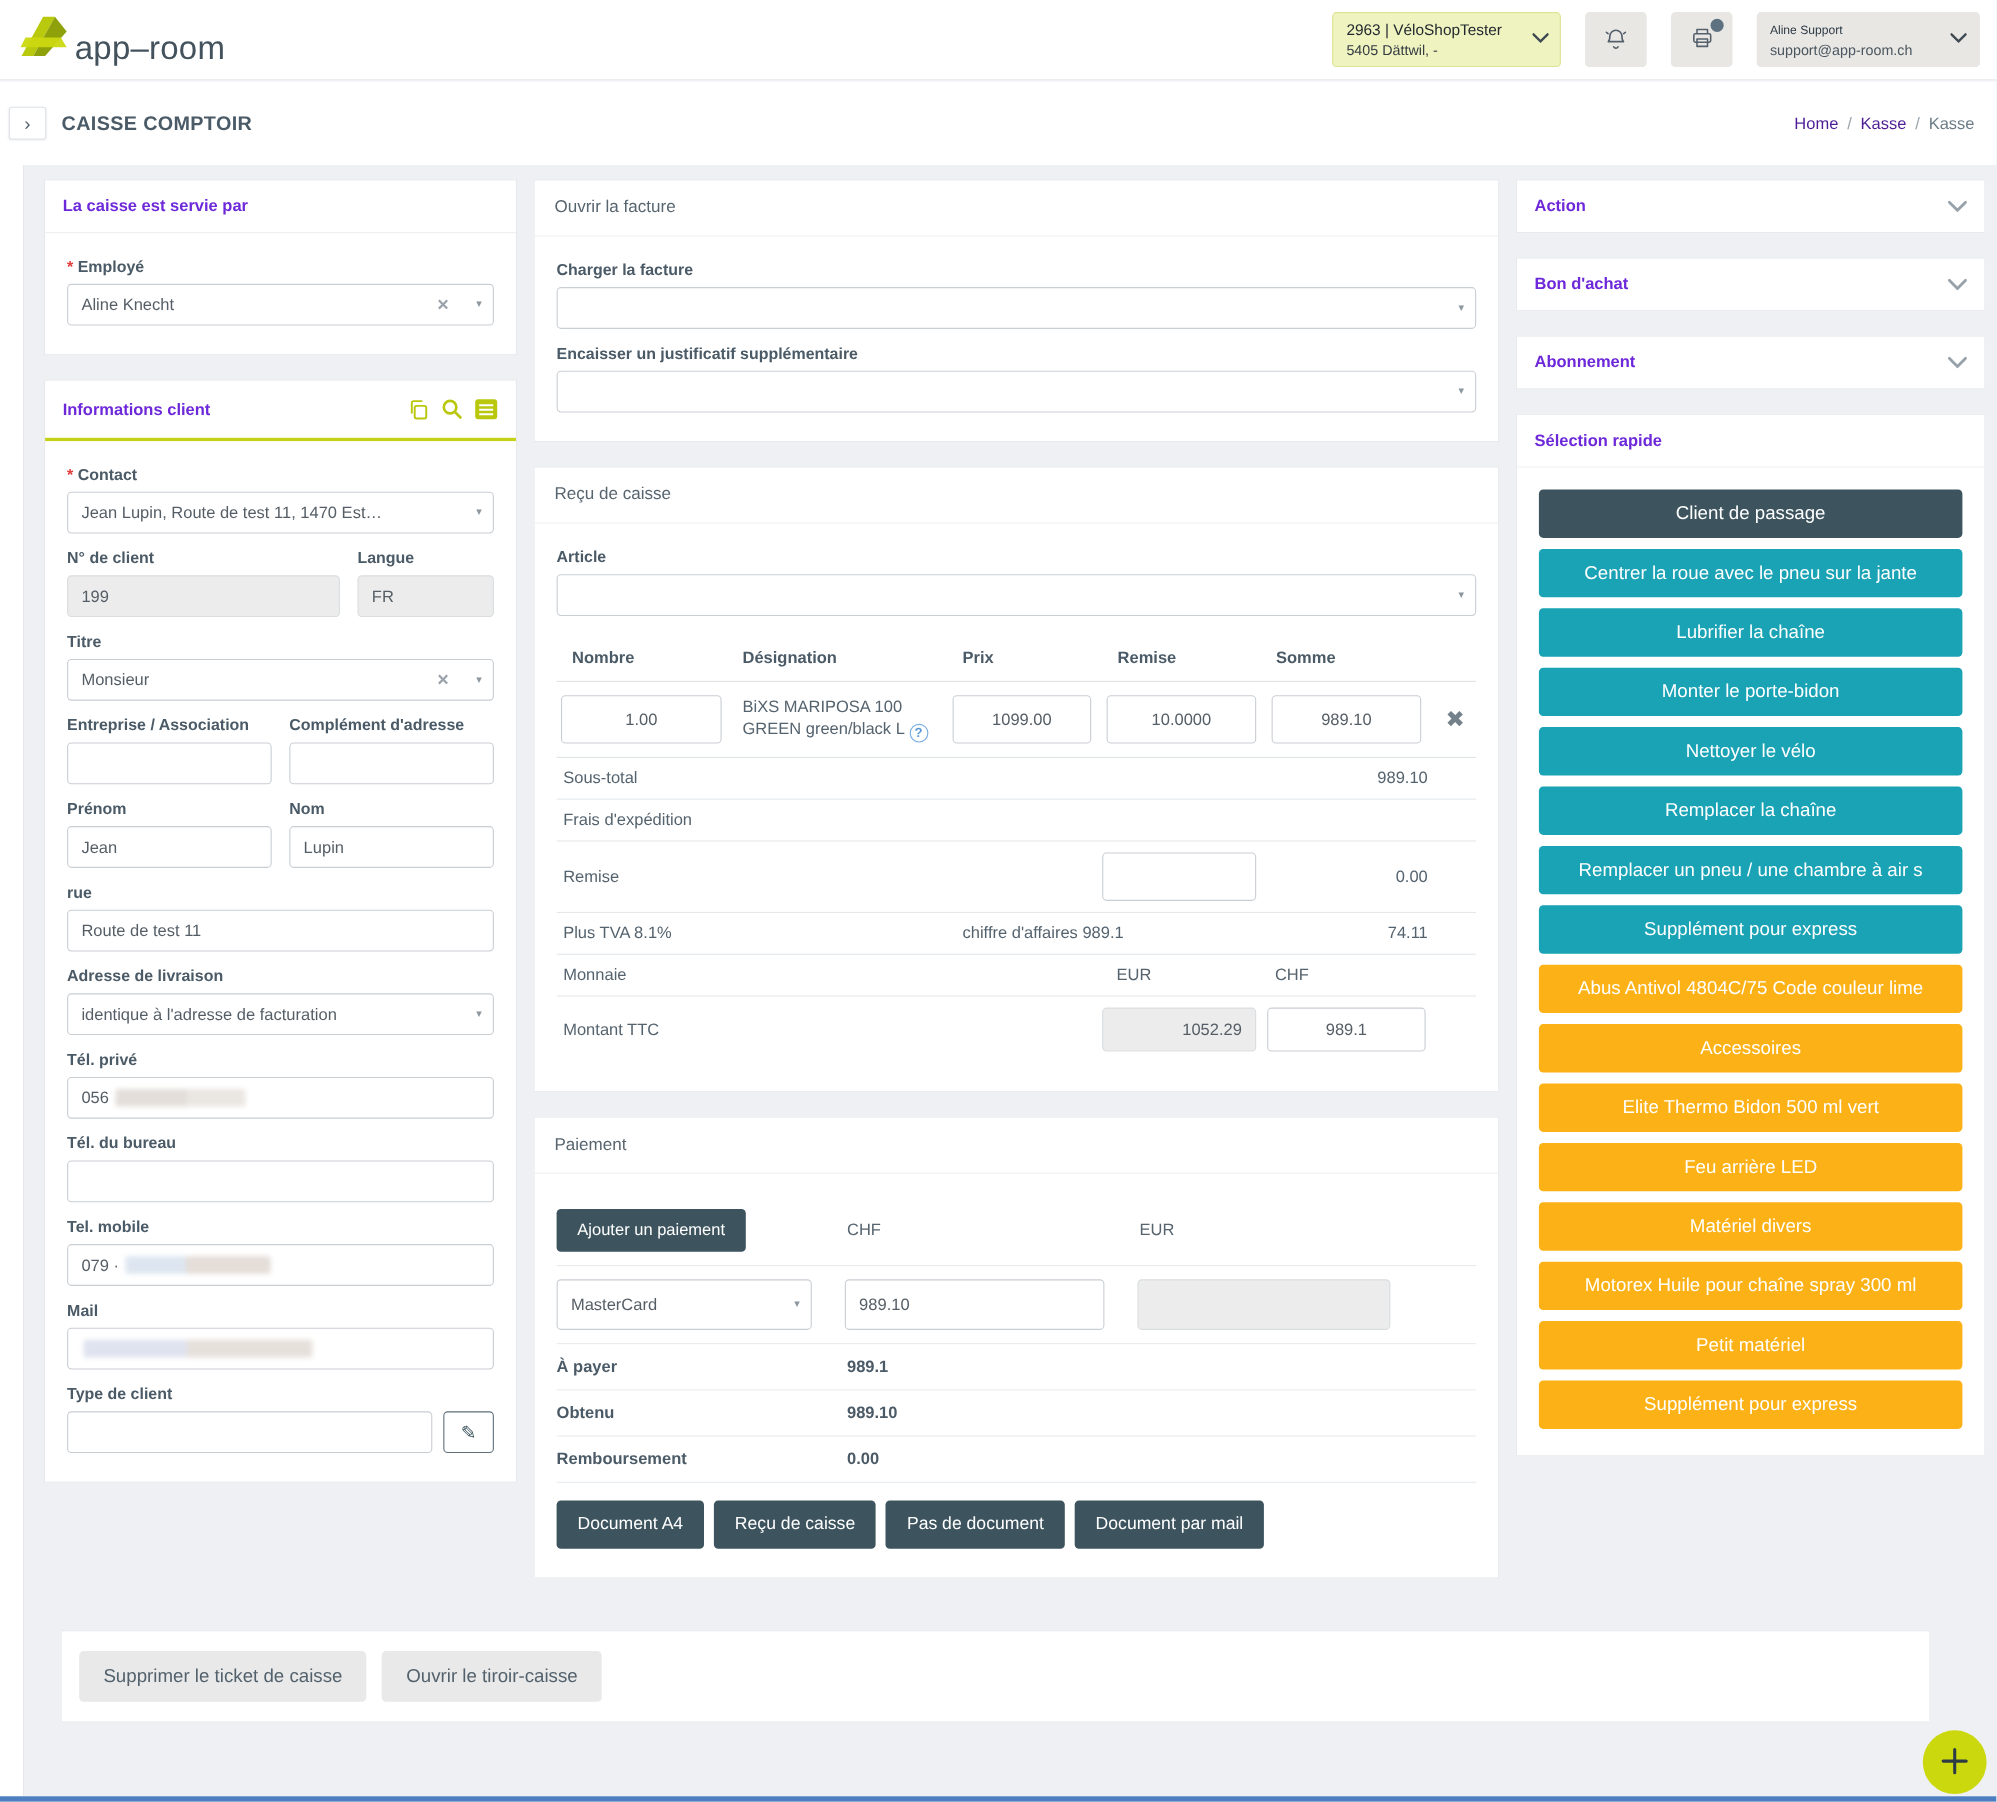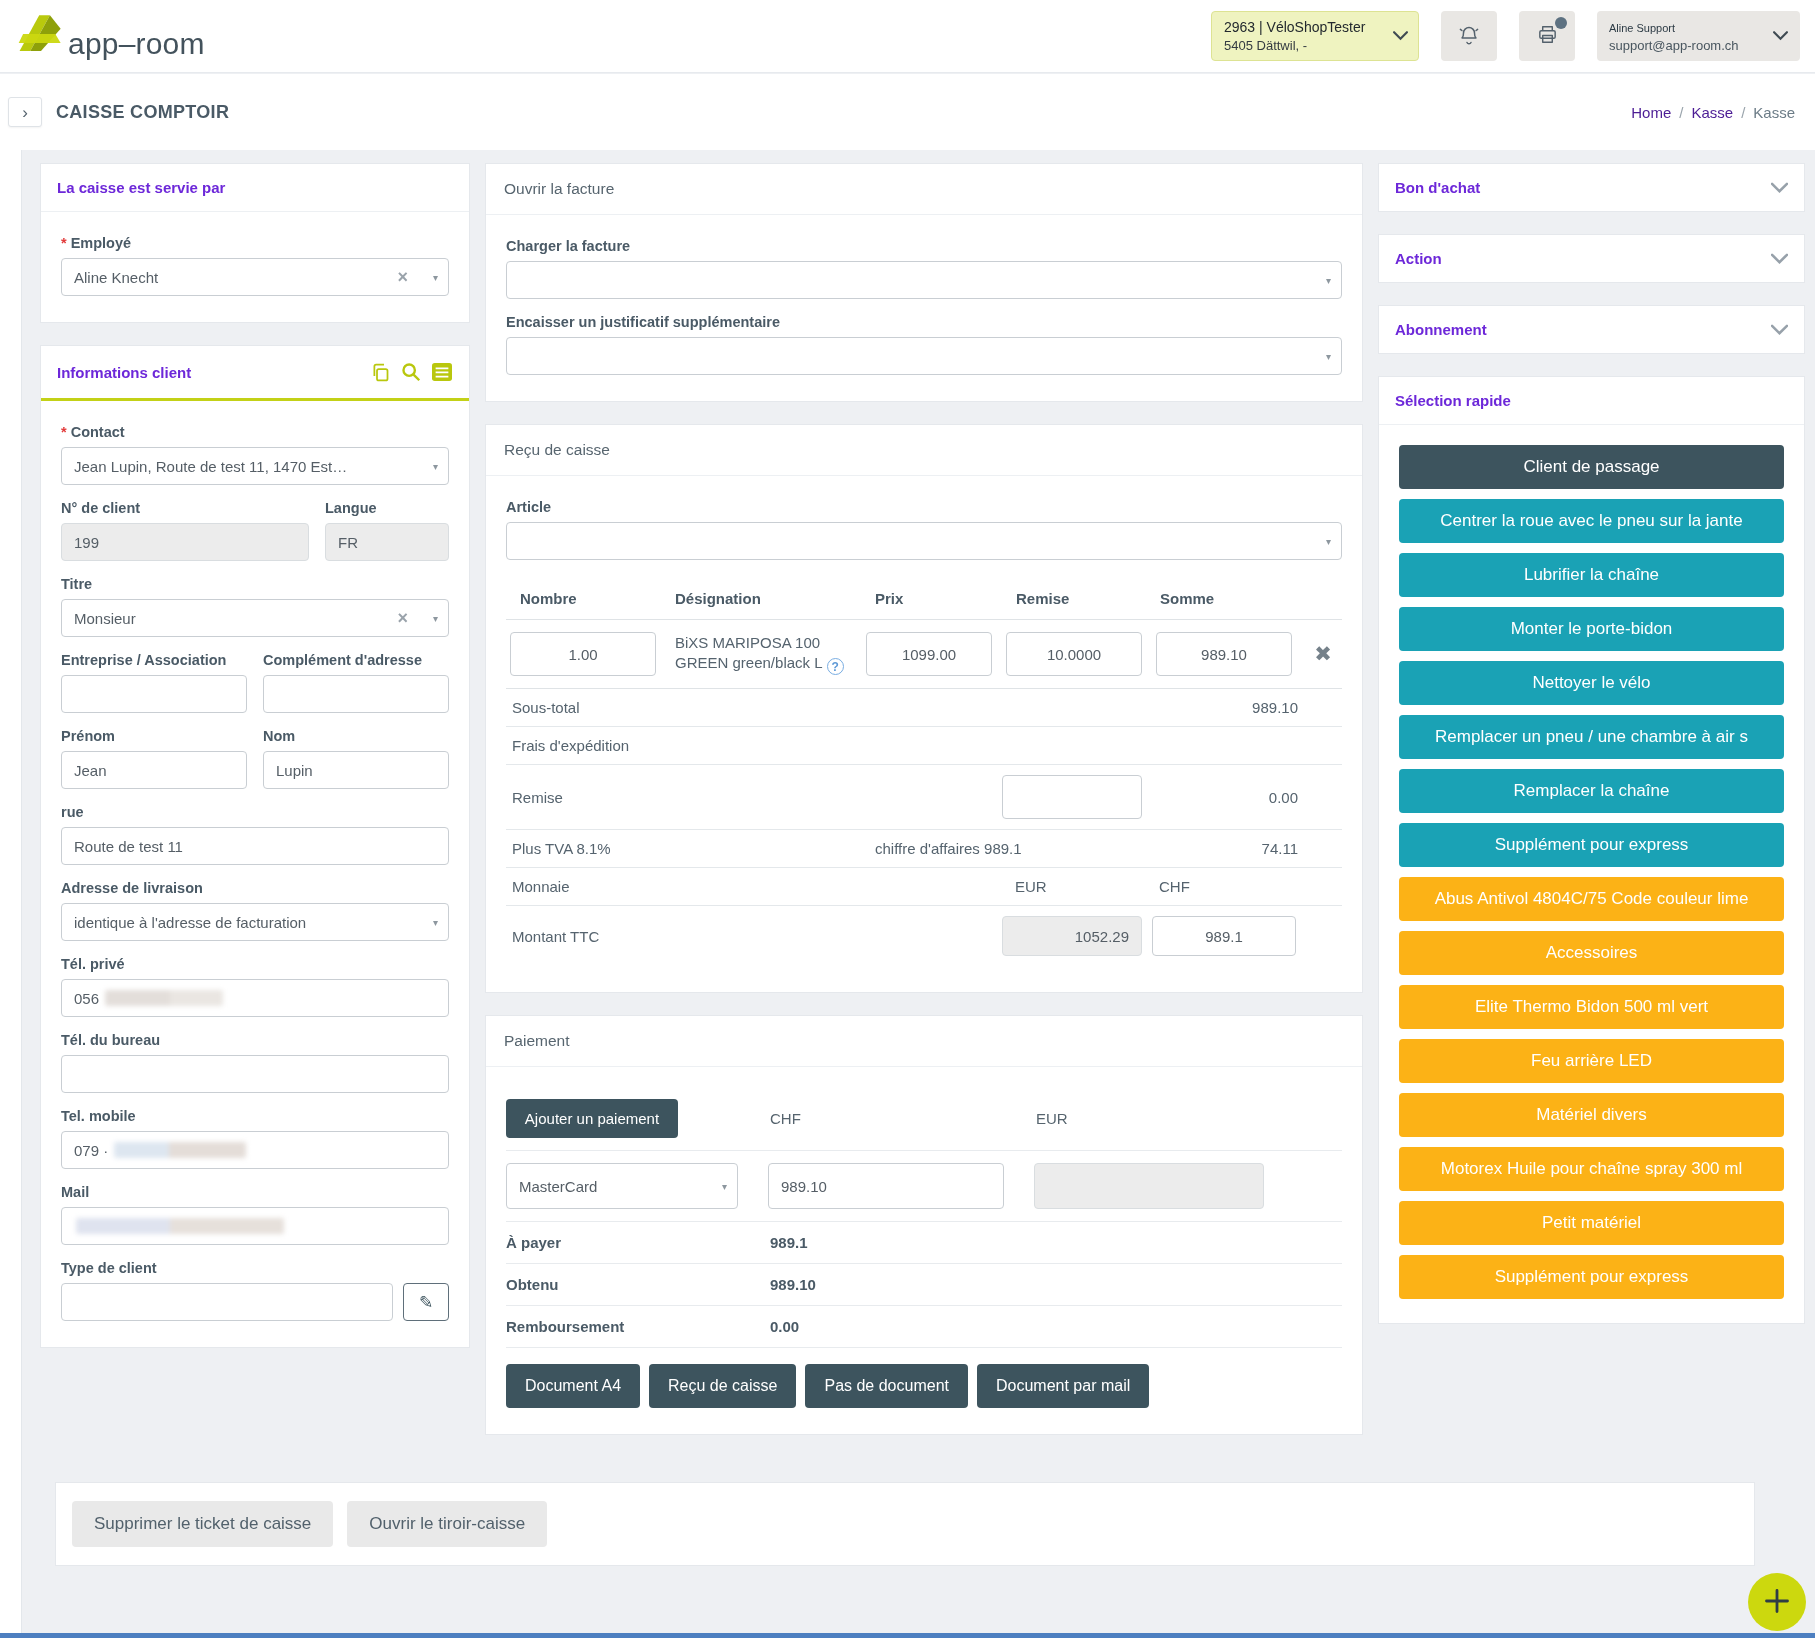--- a/index.html
+++ b/index.html
@@ -576,32 +576,32 @@
         <button class="doc-btn">Document par mail</button>
       </div>
     </div>
   </div>
 </section>
 
 <section class="col col-right">
 
   <div class="panel">
     <div class="panel-hd" style="border-bottom:none;">
-      <span>Bon d'achat</span>
+      <span>Action</span>
       <span class="side-chevron">
         <svg width="17" height="11" viewBox="0 0 16 10" fill="none" stroke="#97a1aa" stroke-width="2.4" stroke-linecap="round">
             <path d="M1 1.5l7 7 7-7"></path>
           </svg>
       </span>
     </div>
   </div>
 
   <div class="panel">
     <div class="panel-hd" style="border-bottom:none;">
-      <span>Action</span>
+      <span>Bon d'achat</span>
       <span class="side-chevron">
         <svg width="17" height="11" viewBox="0 0 16 10" fill="none" stroke="#97a1aa" stroke-width="2.4" stroke-linecap="round">
             <path d="M1 1.5l7 7 7-7"></path>
           </svg>
       </span>
     </div>
   </div>
 
   <div class="panel">
     <div class="panel-hd" style="border-bottom:none;">
@@ -617,22 +617,22 @@
   <div class="panel">
     <div class="panel-hd">
       <span>Sélection rapide</span>
     </div>
     <div class="qb-body">
       <button class="qb qb-dark">Client de passage</button>
       <button class="qb qb-teal">Centrer la roue avec le pneu sur la jante</button>
       <button class="qb qb-teal">Lubrifier la chaîne</button>
       <button class="qb qb-teal">Monter le porte-bidon</button>
       <button class="qb qb-teal">Nettoyer le vélo</button>
+      <button class="qb qb-teal">Remplacer la chaîne</button>
       <button class="qb qb-teal">Remplacer un pneu / une chambre à air s</button>
-      <button class="qb qb-teal">Remplacer la chaîne</button>
       <button class="qb qb-teal">Supplément pour express</button>
       <button class="qb qb-yellow">Abus Antivol 4804C/75 Code couleur lime</button>
       <button class="qb qb-yellow">Accessoires</button>
       <button class="qb qb-yellow">Elite Thermo Bidon 500 ml vert</button>
       <button class="qb qb-yellow">Feu arrière LED</button>
       <button class="qb qb-yellow">Matériel divers</button>
       <button class="qb qb-yellow">Motorex Huile pour chaîne spray 300 ml</button>
       <button class="qb qb-yellow">Petit matériel</button>
       <button class="qb qb-yellow">Supplément pour express</button>
     </div>

